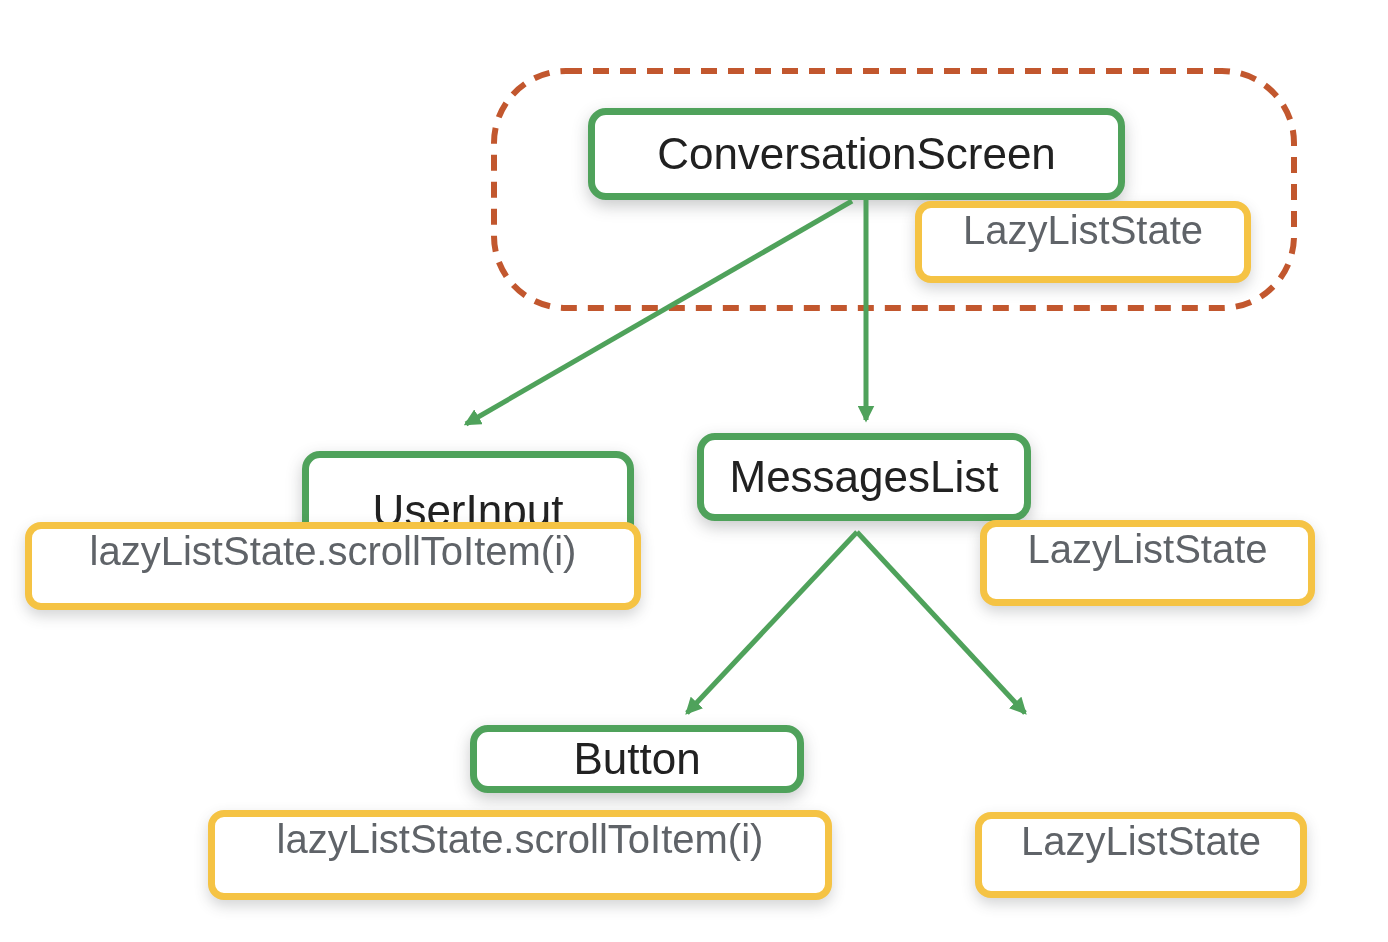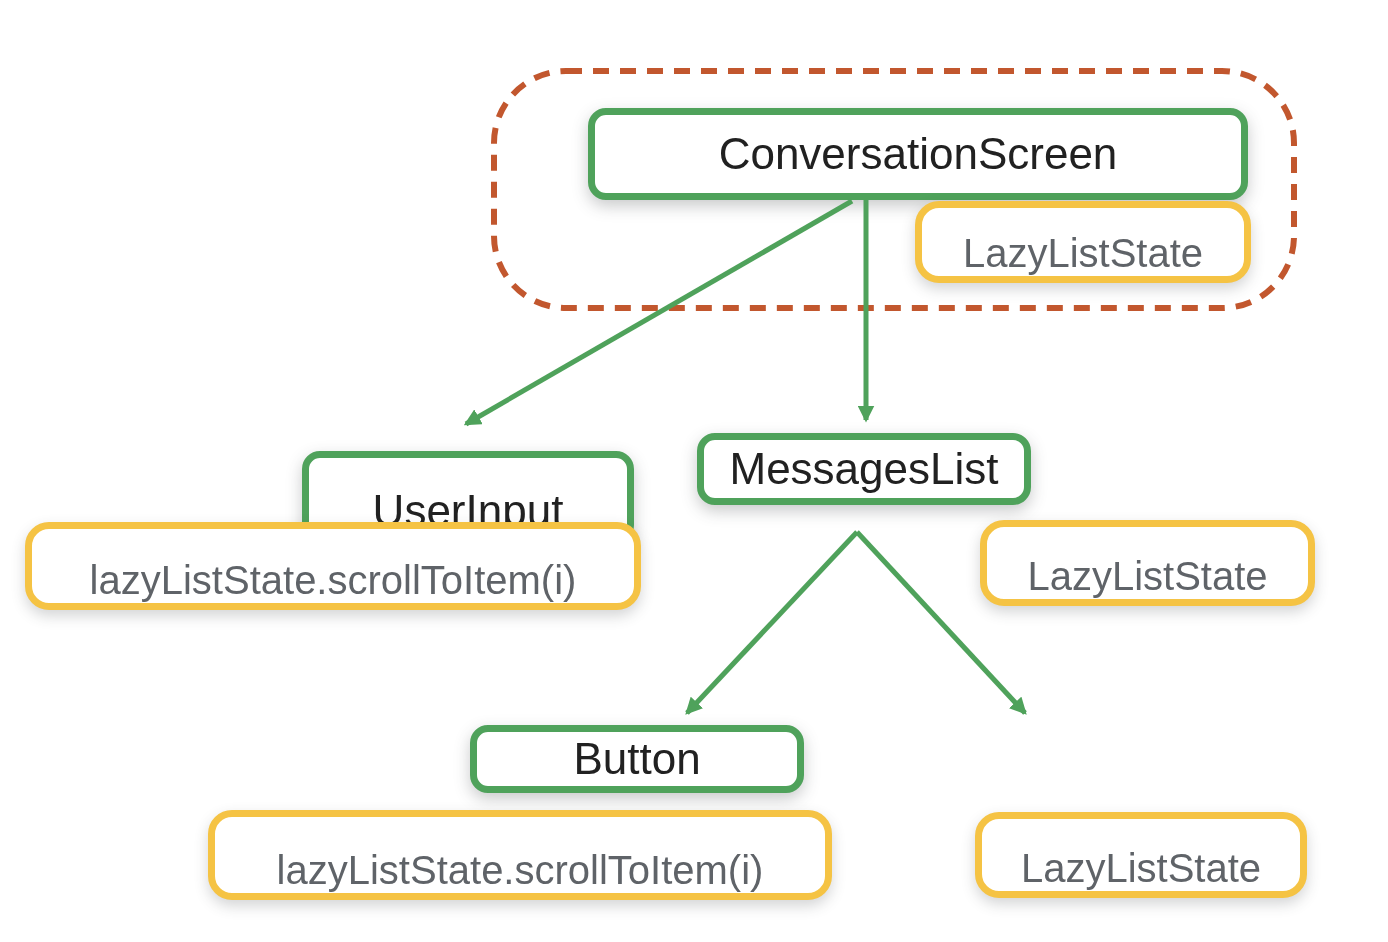--- a/index.html
+++ b/index.html
@@ -28,32 +28,32 @@
     display: flex; align-items: center; justify-content: center;
     font-size: 44px; color: var(--node-text, #212121);
     box-shadow: 0 6px 16px rgba(60,64,67,0.28);
     box-sizing: border-box;
     white-space: nowrap;
   }
   .state {
     position: absolute;
     background: #ffffff;
     border: 7px solid var(--state-border, #f5c344);
-    border-radius: 24px;
-    display: flex; align-items: flex-end; justify-content: center;
+    border-radius: 16px;
+    display: flex; align-items: flex-start; justify-content: center;
     font-size: 40px; color: var(--state-text, #5f6368);
     box-shadow: 0 6px 14px rgba(60,64,67,0.22);
     box-sizing: box-sizing: border-box;
     box-sizing: border-box;
     white-space: nowrap;
   }
   
-  .node-conversation { left: 588px; top: 108px; width: 660px; height: 92px; }
+  .node-conversation { left: 588px; top: 108px; width: 537px; height: 92px; }
   .node-user-input   { left: 302px; top: 451px; width: 332px; height: 92px; align-items: flex-end; }
-  .node-messages     { left: 697px; top: 433px; width: 334px; height: 72px; }
+  .node-messages     { left: 697px; top: 433px; width: 334px; height: 88px; }
   .node-button       { left: 470px; top: 725px; width: 334px; height: 68px; }
   .node-lazy-column  { left: 913px; top: 725px; width: 333px; height: 94px; }
   
   .state-conversation { left: 915px; top: 201px; width: 336px; height: 82px; }
   .state-user-input   { left: 25px;  top: 522px; width: 616px; height: 88px; }
   .state-messages     { left: 980px; top: 520px; width: 335px; height: 86px; }
   .state-button       { left: 208px; top: 810px; width: 624px; height: 90px; }
   .state-lazy-column  { left: 975px; top: 812px; width: 332px; height: 86px; }
   .edges-overlay {
     position: absolute; left: 0; top: 0; width: 1388px; height: 942px;

